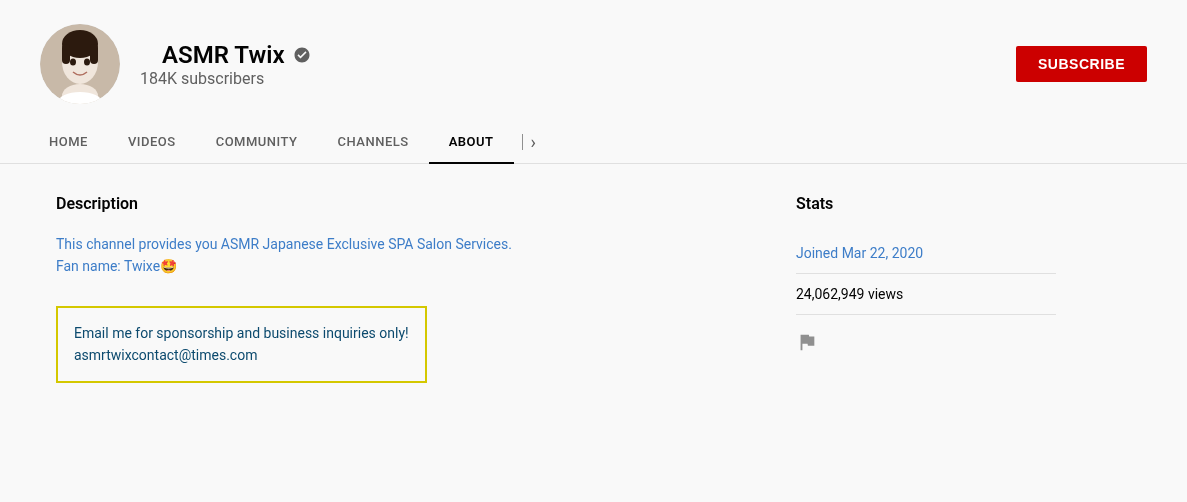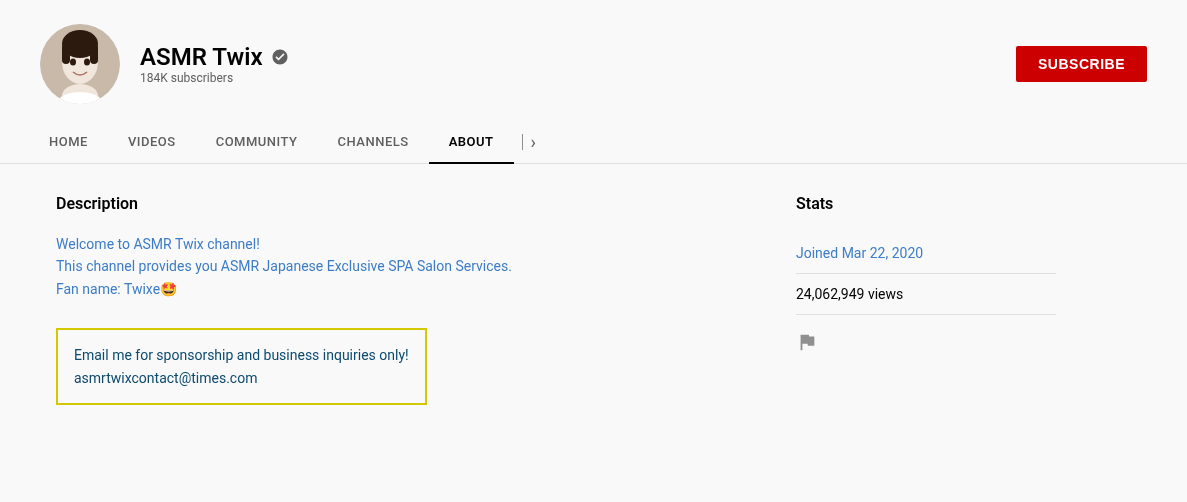--- a/index.html
+++ b/index.html
@@ -34,30 +34,31 @@
       flex-shrink: 0;
     }
     
     .channel-text h1 {
       font-size: 24px;
       font-weight: 600;
       color: #030303;
       display: flex;
       align-items: center;
       gap: 8px;
+      margin-left: 22px;
     }
     .verified-icon {
       display: inline-flex;
       align-items: center;
       justify-content: center;
       color: #606060;
       font-size: 18px;
     }
     .subscribers {
-      font-size: 12px;
+      font-size: 16px;
       color: #606060;
     }
     .subscribe-btn {
       background: #cc0000;
       color: white;
       border: none;
       padding: 10px 22px;
       font-size: 14px;
       font-weight: 700;
       letter-spacing: 0.5px;
@@ -238,21 +239,20 @@
     <span class="nav-separator"></span>
     <span class="chevron-right">›</span>
   </div>
 </div>
 
 <div class="main-content">
 
   <div class="description-section">
     <div class="section-title">Description</div>
     <div class="description-text">
-      <span class="line">Welcome to ASMR Twix channel!</span>
       <span class="line">This channel provides you ASMR Japanese Exclusive SPA Salon Services.</span>
       <span class="line">Fan name: Twixe🤩</span>
     </div>
     <div class="contact-box">
       <p>Email me for sponsorship and business inquiries only!</p>
       <p>asmrtwixcontact@times.com</p>
     </div>
   </div>
 
   <div class="stats-section">

